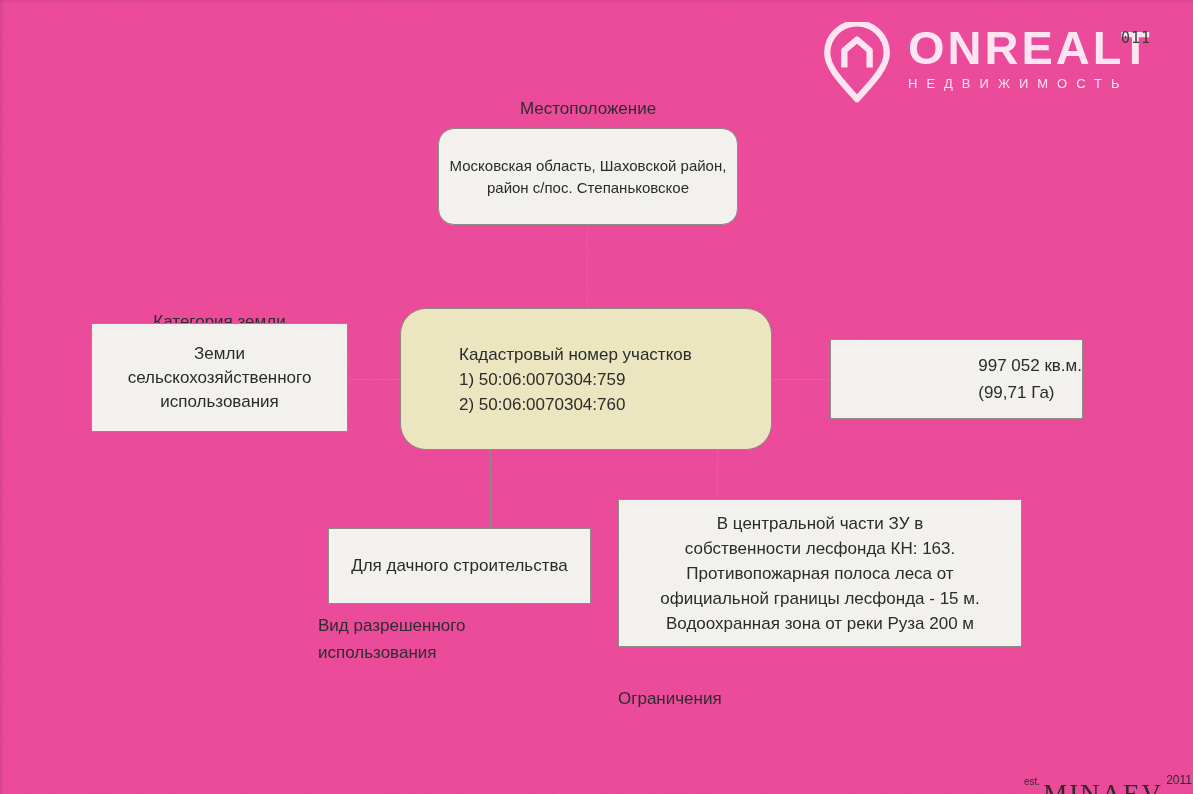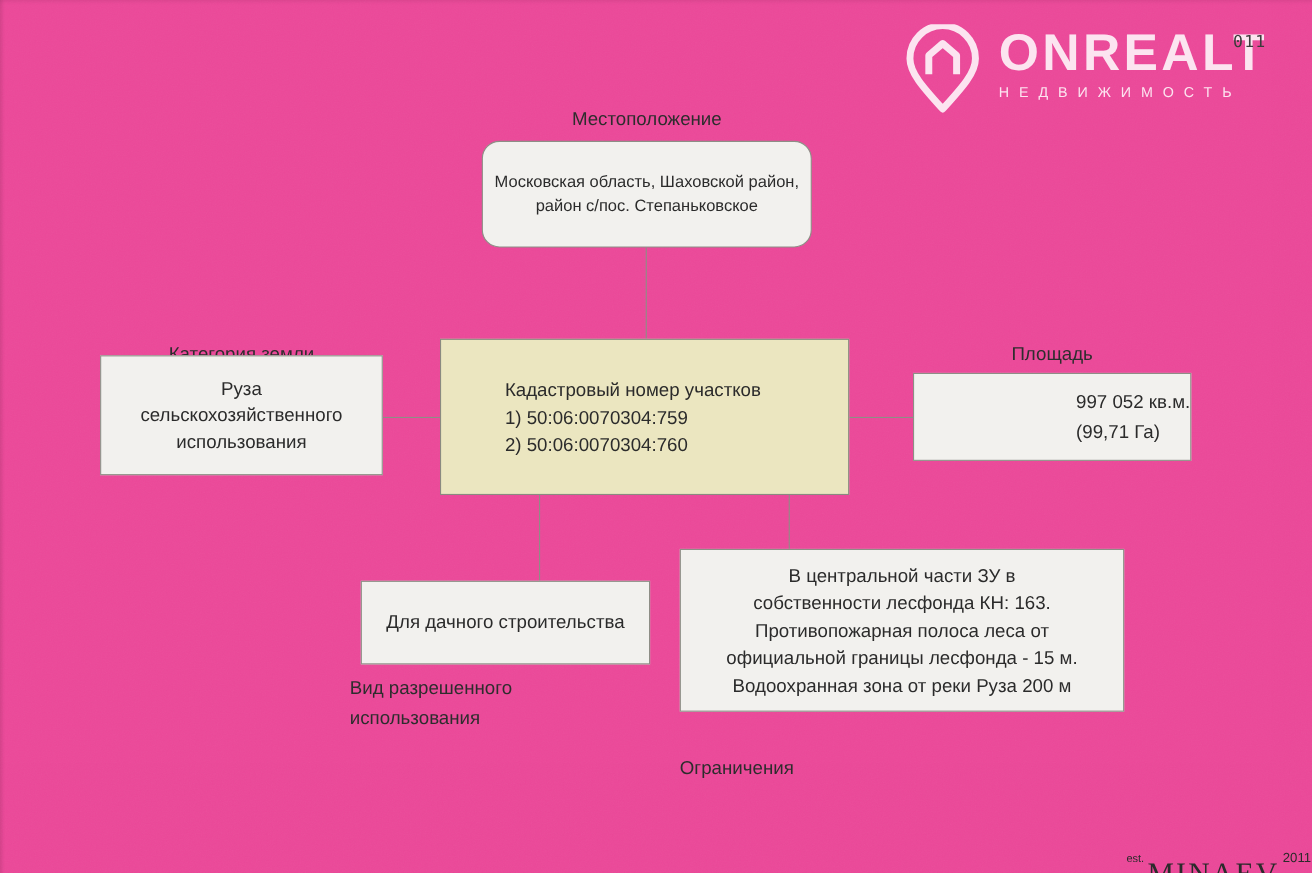--- a/index.html
+++ b/index.html
@@ -50,21 +50,21 @@
     font-size: 17px; color: #2d2d2d;
   }
   .box {
     position: absolute;
     border: 1px solid #8e8e86;
     background: #f2f1ee;
     box-sizing: border-box;
     display: flex; align-items: center; justify-content: center;
     text-align: center; font-size: 17px; color: #2b2b2b;
   }
-  .box.highlight { background: #ebe6c0; border-color: #8a8a80; }
+  .box.highlight { background: #ebe6c0; border-color: #8a8a80; border-radius: 26px; }
   .box .left-block { text-align: left; }
 
   .caption {
     position: absolute; text-align: left;
     font-size: 17px; color: #2d2d2d;
   }
 
   .connector { position: absolute; background: #8e8e86; }
 
   
@@ -156,27 +156,26 @@
     <div class="left-block">
       <div>Кадастровый номер участков</div>
       <div>1) 50:06:0070304:759</div>
       <div>2) 50:06:0070304:760</div>
     </div>
   </div>
 
   <div class="node-title category-title">Категория земли</div>
   <div class="box category-box">
     <div>
-      <div>Руза</div>
+      <div>Земли</div>
       <div>сельскохозяйственного</div>
       <div>использования</div>
     </div>
   </div>
 
-  <div class="node-title area-title">Площадь</div>
   <div class="box area-box">
     <div class="left-block">
       <div>997 052 кв.м.</div>
       <div>(99,71 Га)</div>
     </div>
   </div>
 
   <div class="box use-box">
     <div>Для дачного строительства</div>
   </div>

